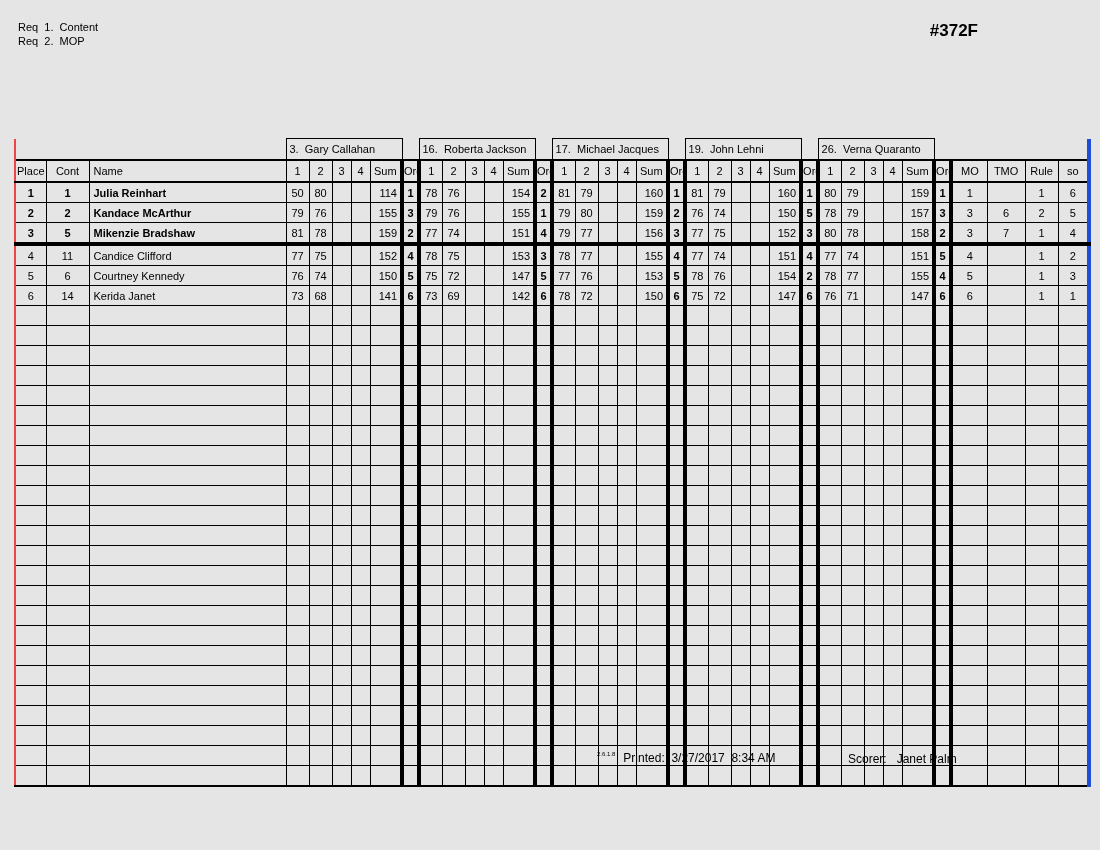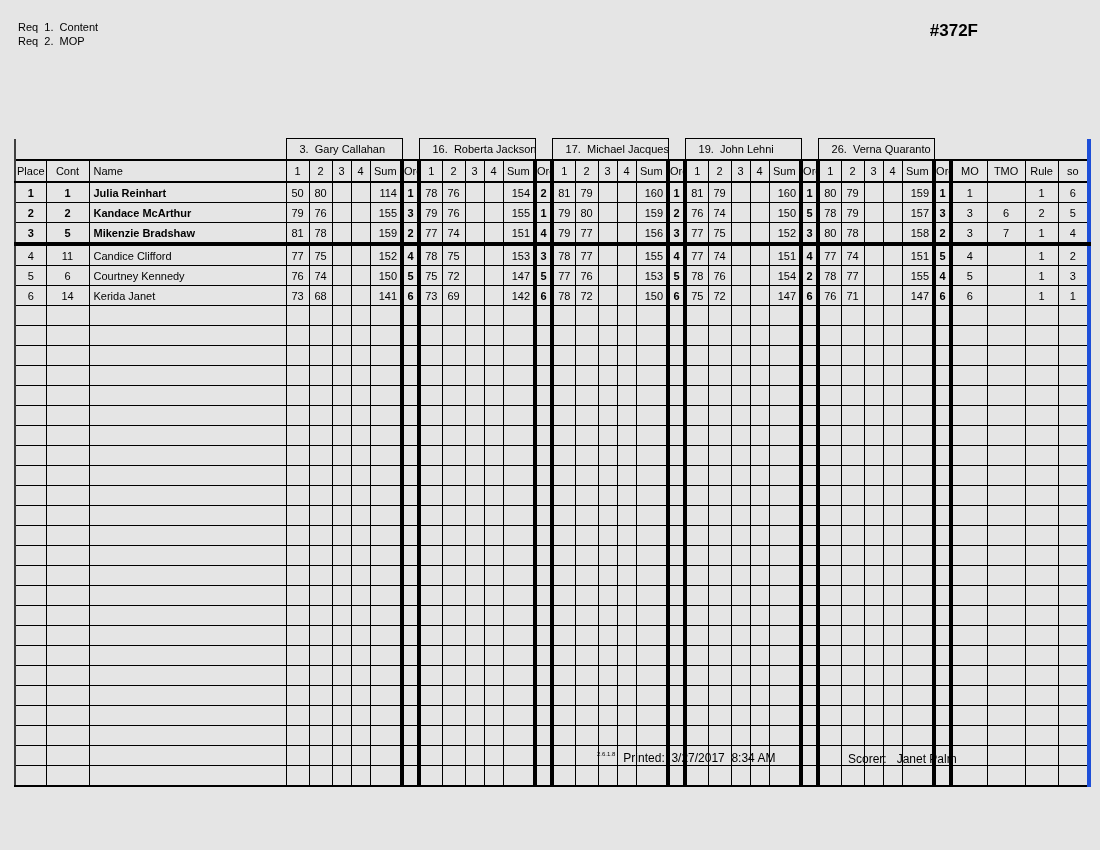--- a/index.html
+++ b/index.html
@@ -14,25 +14,25 @@
   .t2{font-size:15px;margin-top:2px;}
   .t3{font-size:20px;font-weight:bold;margin-top:5px;}
   .t4{font-size:17px;margin-top:4px;}
   .evnum{position:absolute;top:21px;right:122px;font-size:17px;font-weight:bold;}
 
   
   .tablewrap{position:absolute;left:14px;top:138px;}
   #summary-table{border-collapse:collapse;table-layout:fixed;width:1074px;}
   #summary-table td{border:1px solid #000;font-size:11px;height:19px;padding:0;
         vertical-align:middle;overflow:hidden;white-space:nowrap;text-align:center;}
-  #summary-table tr>td:first-child{border-left:2px solid #404040;}
+  #summary-table tr>td:first-child{border-left:2px solid #ef4444;}
   #summary-table tr>td:last-child{border-right:4px solid #1d4ed8;}
   #summary-table tr.jrow td{height:20px;}
   #summary-table td.nob{border:none;}
-  #summary-table td.jbox{border:1px solid #000;text-align:left;padding-left:13px;
+  #summary-table td.jbox{border:1px solid #000;text-align:left;padding-left:3px;
         font-size:11px;white-space:pre;}
   #summary-table tr.hdr td{border-top:2px solid #000;border-bottom:2px solid #000;height:20px;}
   #summary-table td.lft{text-align:left;padding-left:4px;}
   #summary-table td.sum{text-align:right;padding-right:3px;}
   #summary-table td.ord{font-weight:bold;border-left:4px solid #000;border-right:4px solid #000;}
   #summary-table tr.hdr td.ord{font-weight:normal;}
   #summary-table td.b{font-weight:bold;}
   #summary-table tbody tr.sep td{border-bottom:4px solid #000;}
   #summary-table tbody tr:last-child td{border-bottom:2px solid #000;}
 

